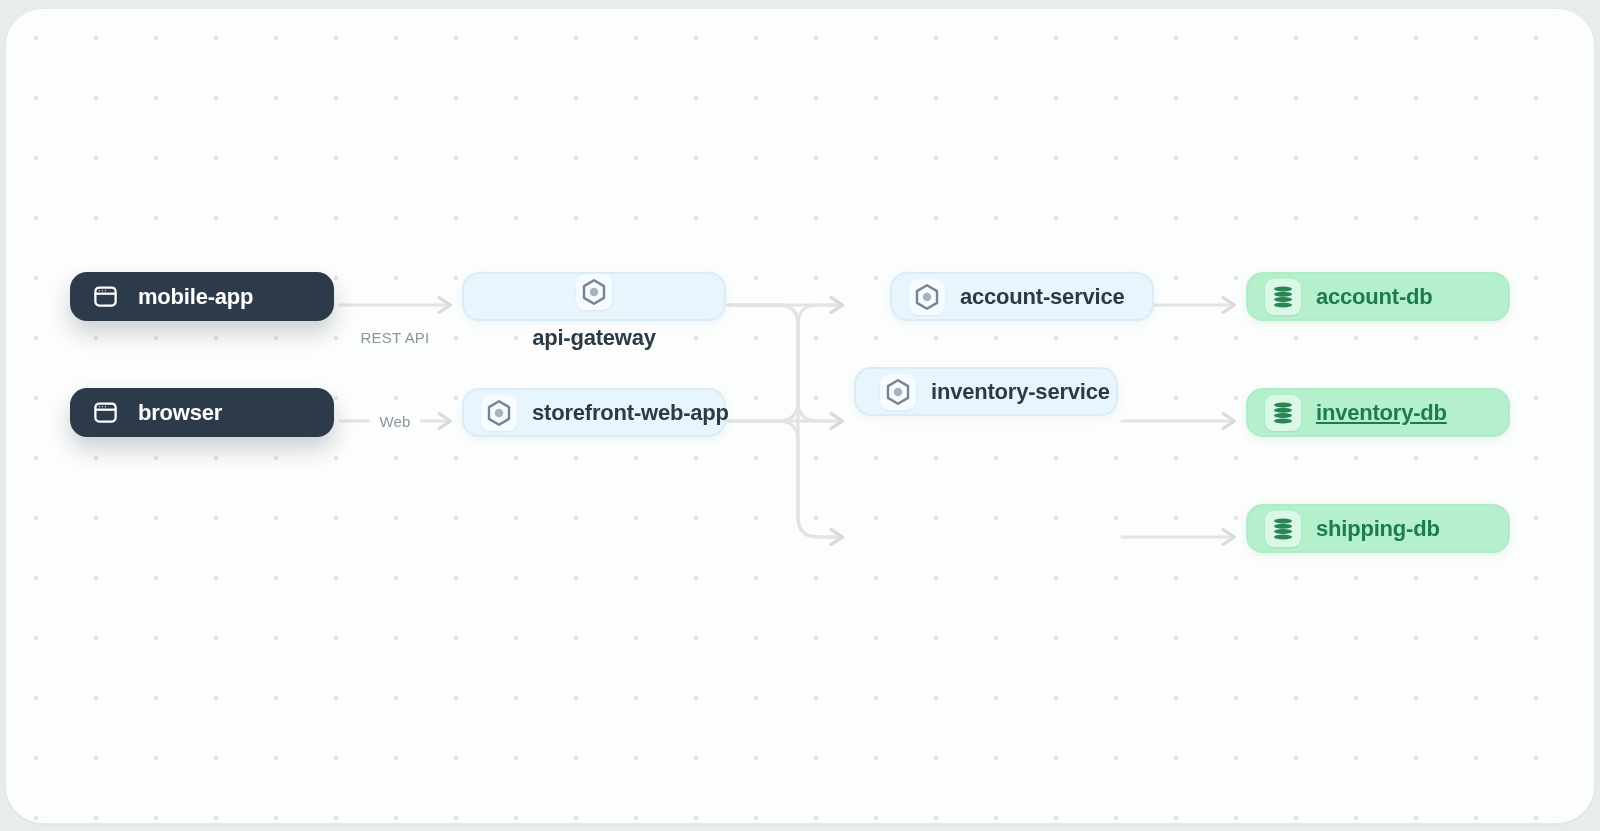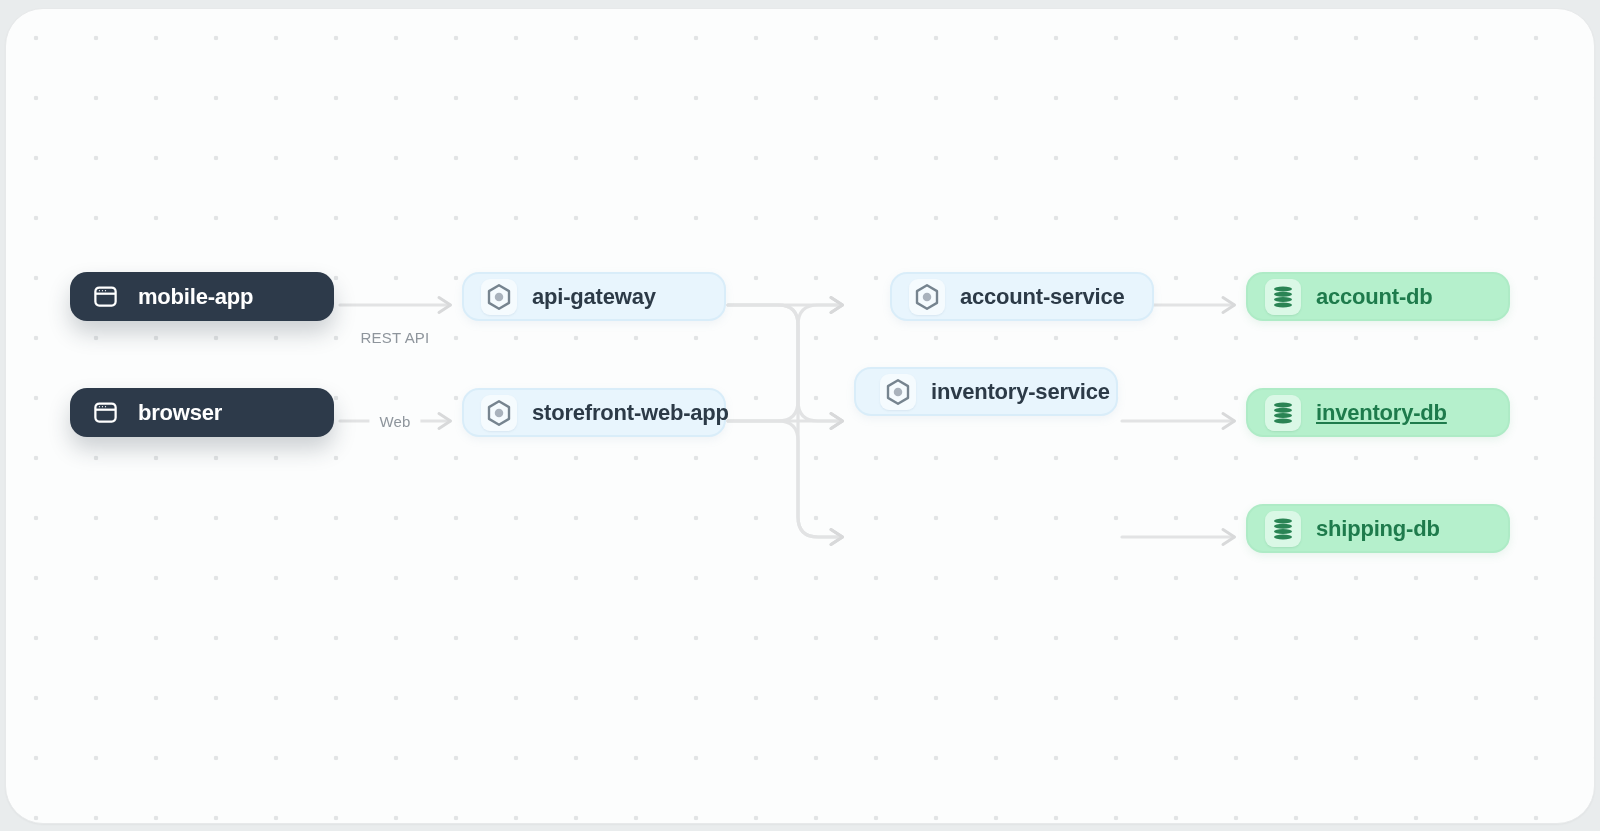--- a/index.html
+++ b/index.html
@@ -146,21 +146,21 @@
           <rect x="3" y="4" width="18" height="16" rx="3.5"></rect>
           <line x1="3" y1="9.5" x2="21" y2="9.5"></line>
           <circle cx="6.6" cy="6.8" r="0.55" fill="#ffffff" stroke="none"></circle>
           <circle cx="9.3" cy="6.8" r="0.55" fill="#ffffff" stroke="none"></circle>
           <circle cx="12" cy="6.8" r="0.55" fill="#ffffff" stroke="none"></circle>
         </svg>
       </span>
       <span class="node-label">browser</span>
     </div>
 
-    <div class="node node-service" style="left:456px; top:263px;">
+    <div class="node node-service" style="left:456px; top:263px;flex-direction:column;">
       <span class="icon-box">
         <svg width="30" height="30" viewBox="0 0 24 24" fill="none" stroke="#76848f" stroke-width="1.9" stroke-linejoin="round">
           <path d="M12 2.6 L20 7.3 V16.7 L12 21.4 L4 16.7 V7.3 Z"></path>
           <circle cx="12" cy="12" r="3.4" fill="#a9b2bc" stroke="none"></circle>
         </svg>
       </span>
       <span class="node-label">api-gateway</span>
     </div>
 
     <div class="node node-service" style="left:456px; top:379px;">

